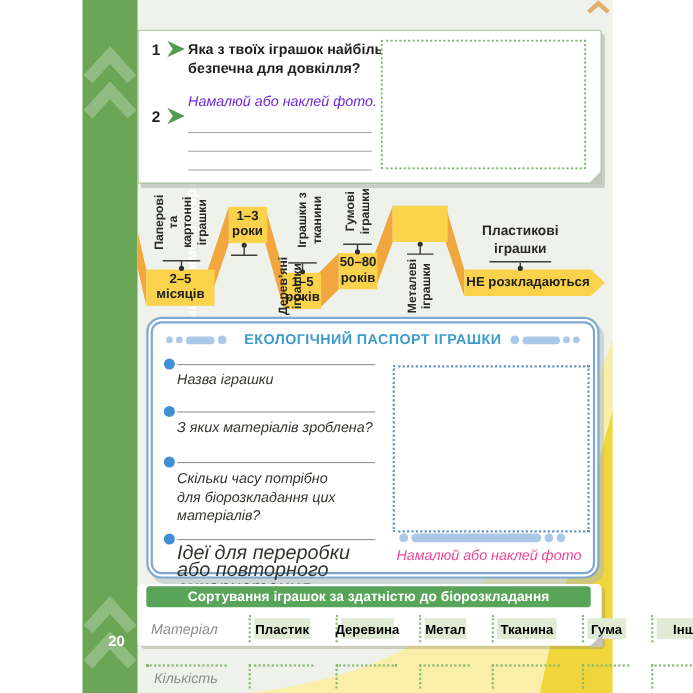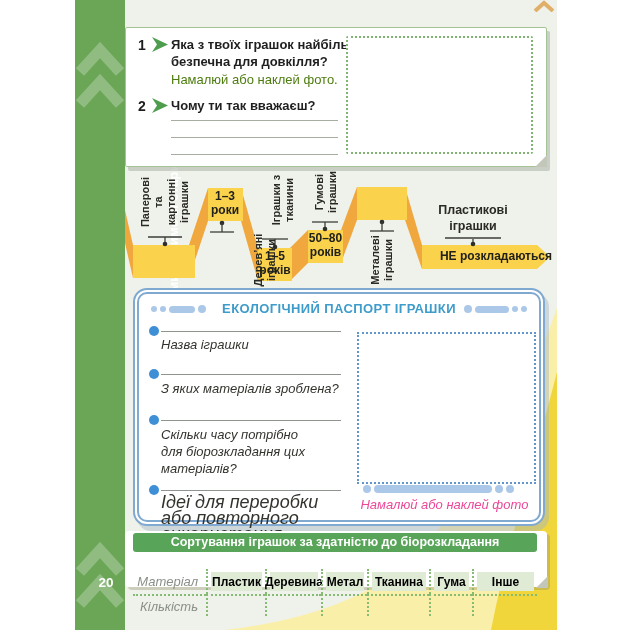--- a/index.html
+++ b/index.html
@@ -19,30 +19,30 @@
   
   .card{position:absolute;background:#fff;border:1px solid #A5C496;box-shadow:3px 4px 0 rgba(172,178,165,.55);}
   .fold{position:absolute;right:-1px;bottom:-1px;width:0;height:0;
     border-bottom:12px solid #c2c7ba;border-left:12px solid transparent;}
 
   .topcard{left:125px;top:27px;width:420px;height:138px;border-radius:2px;}
   .qnum{position:absolute;font-weight:700;font-size:14px;color:#1d1d1d;}
   .qarrow{position:absolute;width:16px;height:15px;}
   .qblock{position:absolute;width:215px;}
   .qtext{font-weight:700;font-size:13px;line-height:17px;color:#1F1F1F;width:205px;}
-  .qhint{font-size:13px;line-height:17px;color:#4d7c0f;margin-top:1px;}
+  .qhint{font-style:italic;font-size:13px;line-height:17px;color:#6d28d9;margin-top:13px;}
   .ansline{position:absolute;left:45px;width:167px;border-top:1.5px solid #A8ADA2;}
   .dotbox-green{position:absolute;left:220px;top:8px;width:183px;height:114px;border:2px dotted #7FB471;border-radius:2px;background:#fff;}
 
   
   .ribbon{position:absolute;left:125px;top:160px;width:432px;height:130px;}
   .vlabel{position:absolute;font-weight:700;font-size:11px;line-height:13px;color:#2A2A25;
     text-align:center;transform:rotate(-90deg);transform-origin:center;}
   .duration{position:absolute;font-weight:700;font-size:12px;line-height:13.5px;color:#21211C;text-align:center;}
-  .duration.one{white-space:nowrap;margin-left:16px;}
+  .duration.one{white-space:nowrap;}
   .hlabel{position:absolute;font-weight:600;font-size:12.5px;line-height:16px;color:#2A2A25;text-align:center;}
 
   
   .passport{position:absolute;left:133px;top:288px;width:412px;height:238px;border:2px solid var(--passport_border_blue,#7FA9D1);
     border-radius:14px;background:#fff;padding:2px;box-sizing:border-box;box-shadow:4px 5px 0 rgba(165,180,195,.45);}
   .passport-inner{position:relative;width:100%;height:100%;border:2px solid var(--passport_border_blue,#7FA9D1);border-radius:10px;box-sizing:border-box;background:#fff;}
   .ptitle{position:absolute;left:0;right:0;top:7px;text-align:center;font-weight:700;font-size:13px;letter-spacing:.4px;
     color:var(--passport_title_blue,#3E9CCB);}
   .deco{position:absolute;display:flex;align-items:center;gap:3px;}
   .deco .d6{width:6px;height:6px;border-radius:50%;background:#ABC8E8;}
@@ -52,22 +52,22 @@
   .fline{position:absolute;left:22px;width:180px;border-top:1px solid #8F948E;}
   .ftext{position:absolute;left:22px;width:180px;font-style:italic;font-size:13px;line-height:17px;color:#33332E;}
   .dotbox-blue{position:absolute;left:218px;top:38px;width:175px;height:148px;border:2px dotted #6296C8;background:#fff;}
   .pcaption{position:absolute;left:213px;top:203px;width:185px;text-align:center;font-style:italic;font-size:13px;color:#ec4899;}
 
   
   .tablecard{left:125px;top:531px;width:422px;height:56px;border:none;border-radius:4px;
     box-shadow:3px 3px 0 rgba(140,140,100,.35);}
   .thead{position:absolute;left:8px;top:2px;width:404px;height:19px;background:var(--table_header_green,#58A458);
     border-radius:3px;color:#fff;font-weight:700;font-size:12.5px;line-height:19px;text-align:center;white-space:nowrap;}
-  .tgrid{position:absolute;left:8px;top:38px;width:404px;height:47px;display:grid;
-    grid-template-columns:73px 59px 56px 46px 62px 43px 65px;grid-template-rows:25px 22px;}
+  .tgrid{position:absolute;left:8px;top:28px;width:404px;height:47px;display:grid;
+    grid-template-columns:73px 59px 56px 46px 62px 43px 65px;grid-template-rows:25px 22px;gap:20px;}
   .tcell{position:relative;display:flex;align-items:center;justify-content:center;}
   .tcell.sep{border-left:2px dotted #86BB74;}
   .tcell.hsep{border-top:2px dotted #86BB74;}
   .tlabel{justify-content:flex-end;padding-right:8px;font-style:italic;font-size:13px;color:#8A8F88;box-sizing:border-box;}
   .matbg{display:flex;align-items:center;justify-content:center;background:#DFEBD5;
     width:calc(100% - 6px);height:19px;font-weight:700;font-size:12px;color:#000000;white-space:nowrap;}
 
   .tr-deco{position:absolute;left:532px;top:0;}
 </style>
 </head>
@@ -104,23 +104,20 @@
     </svg>
     <div class="qblock" style="left:45px;top:8px;">
       <div class="qtext">Яка з твоїх іграшок найбільш безпечна для довкілля?</div>
       <div class="qhint">Намалюй або наклей фото.</div>
     </div>
 
     <div class="qnum" style="left:12px;top:70px;">2</div>
     <svg class="qarrow" style="left:26px;top:70px;" viewBox="0 0 16 15">
       <polygon points="0,0 16,7.5 0,15 5,7.5" fill="#4E9D4E"></polygon>
     </svg>
-    <div class="qblock" style="left:45px;top:69px;">
-      <div class="qtext">Чому ти так вважаєш?</div>
-    </div>
 
     <div class="ansline" style="top:92px;"></div>
     <div class="ansline" style="top:109px;"></div>
     <div class="ansline" style="top:126px;"></div>
 
     <div class="dotbox-green"></div>
     <div class="fold"></div>
   </div>
 
   <div class="ribbon">
@@ -162,20 +159,21 @@
       </g>
     </svg>
 
     <div class="vlabel" style="left:10px;top:16px;width:60px;">Паперові та картонні іграшки</div>
     <div class="vlabel" style="left:113px;top:87px;width:54px;">Дерев’яні іграшки</div>
     <div class="vlabel" style="left:130px;top:27px;width:55px;">Іграшки з тканини</div>
     <div class="vlabel" style="left:173px;top:19px;width:56px;">Гумові іграшки</div>
     <div class="vlabel" style="left:230px;top:87px;width:54px;">Металеві іграшки</div>
     <div class="hlabel" style="left:308px;top:42px;width:80px;">Пластикові іграшки</div>
 
+    <div class="duration" style="left:9px;top:87px;width:60px;">2–5 місяців</div>
     <div class="duration" style="left:80px;top:30px;width:40px;">1–3 роки</div>
     <div class="duration" style="left:130px;top:90px;width:40px;">1–5 років</div>
     <div class="duration" style="left:178px;top:72px;width:45px;">50–80 років</div>
     <div class="duration one" style="left:298px;top:90px;width:114px;font-size:12px;">НЕ розкладаються</div>
   </div>
 
   <div class="passport">
     <div class="passport-inner">
       <div class="ptitle">ЕКОЛОГІЧНИЙ ПАСПОРТ ІГРАШКИ</div>
       <div class="deco" style="left:12px;top:11px;">

